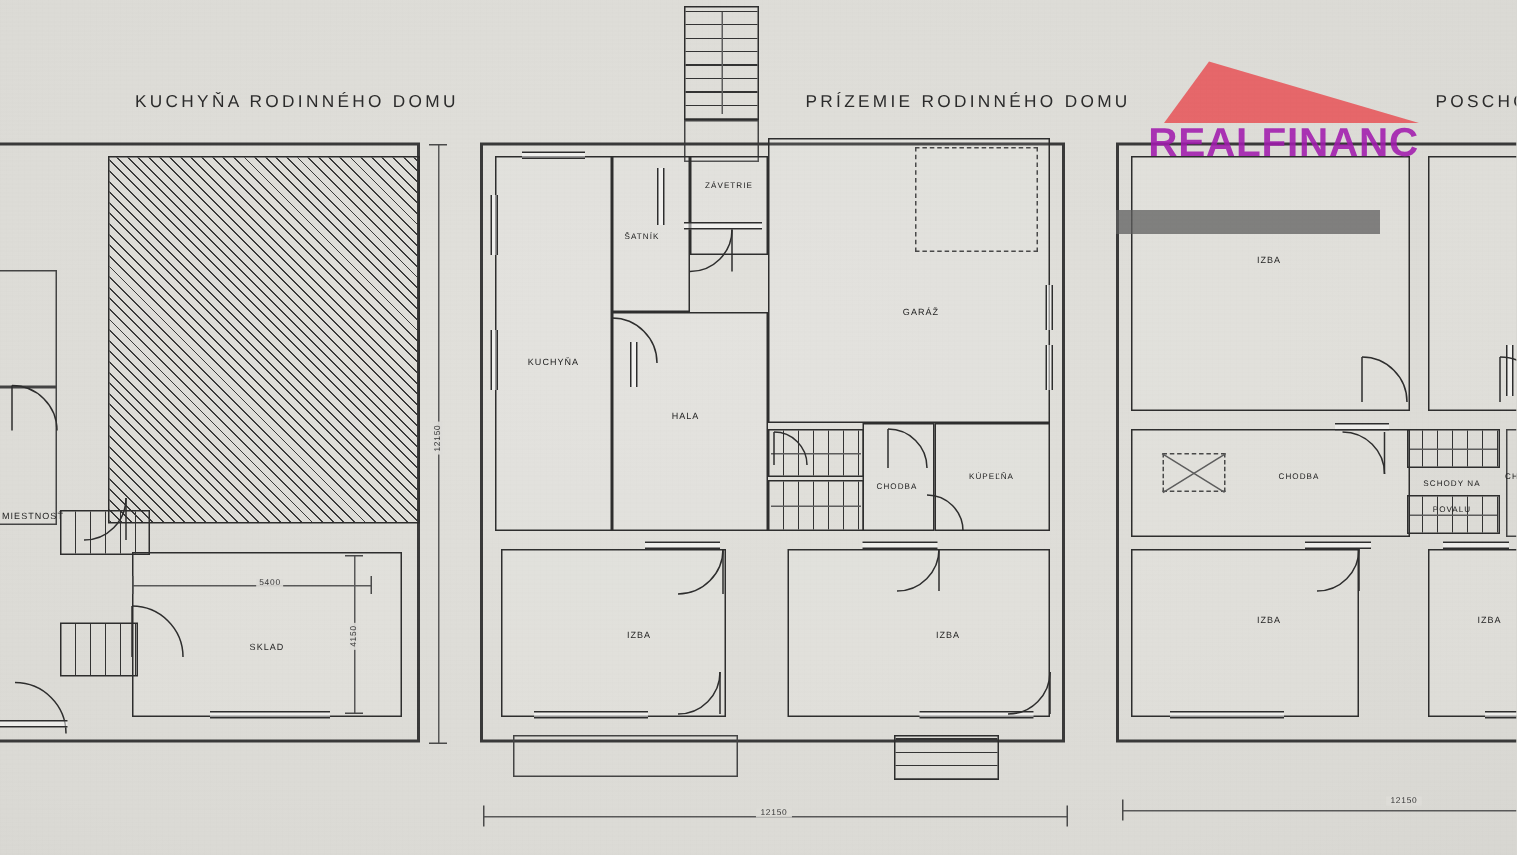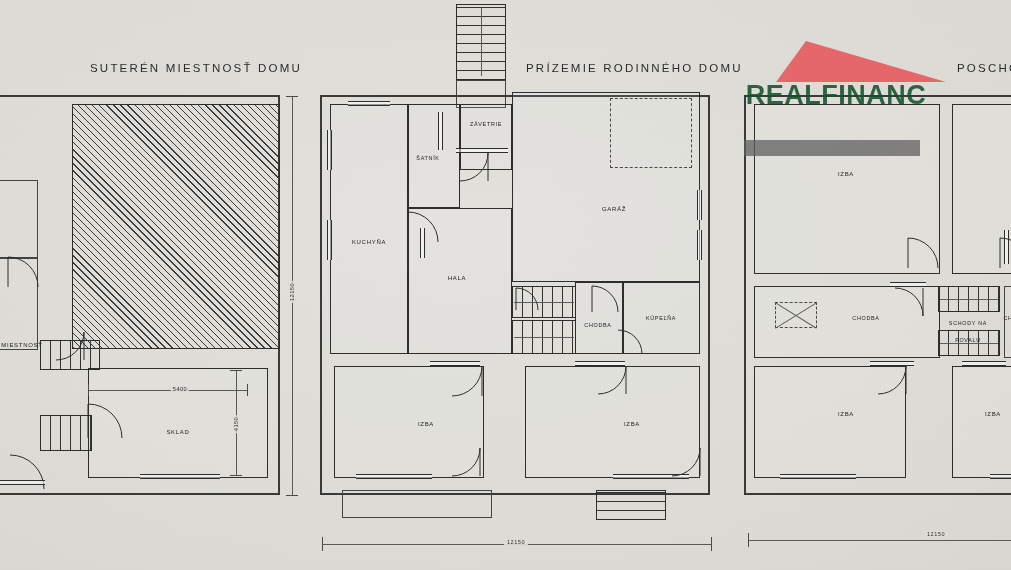--- a/index.html
+++ b/index.html
@@ -107,23 +107,23 @@
   }
   #logo .roof{
     position:absolute;left:0;top:0;width:228px;height:52px;
   }
   #logo .word{
     position:absolute;left:8px;top:46px;
     width:220px;
     font-size:27px;
     font-weight:bold;
     letter-spacing:.5px;
-    color:#14532d;
+    color:#a21caf;
     line-height:1;
-    text-align:center;
+    text-align:right;
   }
   #logo .bandRed{
     position:absolute;left:26px;top:76px;width:176px;height:26px;
     background:#e8585c;
     opacity:.88;
   }
   #logo .bandRed span{
     display:block;
     text-align:center;
     color:#f3f3f3;
@@ -135,21 +135,21 @@
     position:absolute;left:26px;top:104px;width:176px;height:16px;
     background:#5f5f5f;opacity:.85;
   }
 </style>
 </head>
 <body>
 
 <div id="stage">
   <div id="paper"></div>
 
-  <div class="ttl" style="left:90px;top:62px;">SUTERÉN MIESTNOSŤ DOMU</div>
+  <div class="ttl" style="left:90px;top:62px;">KUCHYŇA RODINNÉHO DOMU</div>
 
   <div class="wallT" style="left:-40px;top:95px;width:320px;height:400px;border-width:2px;"></div>
 
   <div class="hatch" style="left:72px;top:104px;width:208px;height:245px;"></div>
 
   <div class="roomin" style="left:-40px;top:180px;width:78px;height:78px;"></div>
   <div class="roomin" style="left:-40px;top:258px;width:78px;height:92px;"></div>
   <div class="lbl" style="left:22px;top:345px;">MIESTNOSŤ</div>
 
   <div class="room" style="left:88px;top:368px;width:180px;height:110px;"></div>
@@ -192,21 +192,21 @@
         <path d="M0 0 A34 34 0 0 1 34 34"></path>
       </svg>
   </div>
   <div class="win" style="left:-10px;top:480px;width:55px;height:5px;"></div>
 
   <div class="dimlineV" style="left:292px;top:96px;height:400px;"></div>
   <div class="tick" style="left:286px;top:96px;width:12px;height:1px;"></div>
   <div class="tick" style="left:286px;top:495px;width:12px;height:1px;"></div>
   <div class="dim" style="left:292px;top:292px;transform:translate(-50%,-50%) rotate(-90deg);background:rgba(222,221,216,.9);padding:0 2px;">12150</div>
 
-  <div class="ttl" style="left:526px;top:62px;">PRÍZEMIE RODINNÉHO DOMU</div>
+  <div class="ttl" style="left:537px;top:62px;">PRÍZEMIE RODINNÉHO DOMU</div>
 
   <div class="stairH" style="left:456px;top:4px;width:50px;height:76px;"></div>
   <div class="thin" style="left:481px;top:8px;width:1px;height:68px;"></div>
   <div class="roomin" style="left:456px;top:80px;width:50px;height:28px;"></div>
 
   <div class="wallT" style="left:320px;top:95px;width:390px;height:400px;border-width:2px;"></div>
 
   <div class="room" style="left:330px;top:104px;width:78px;height:250px;"></div>
   <div class="lbl" style="left:369px;top:242px;">KUCHYŇA</div>
   <div class="winV" style="left:327px;top:130px;width:5px;height:40px;"></div>

